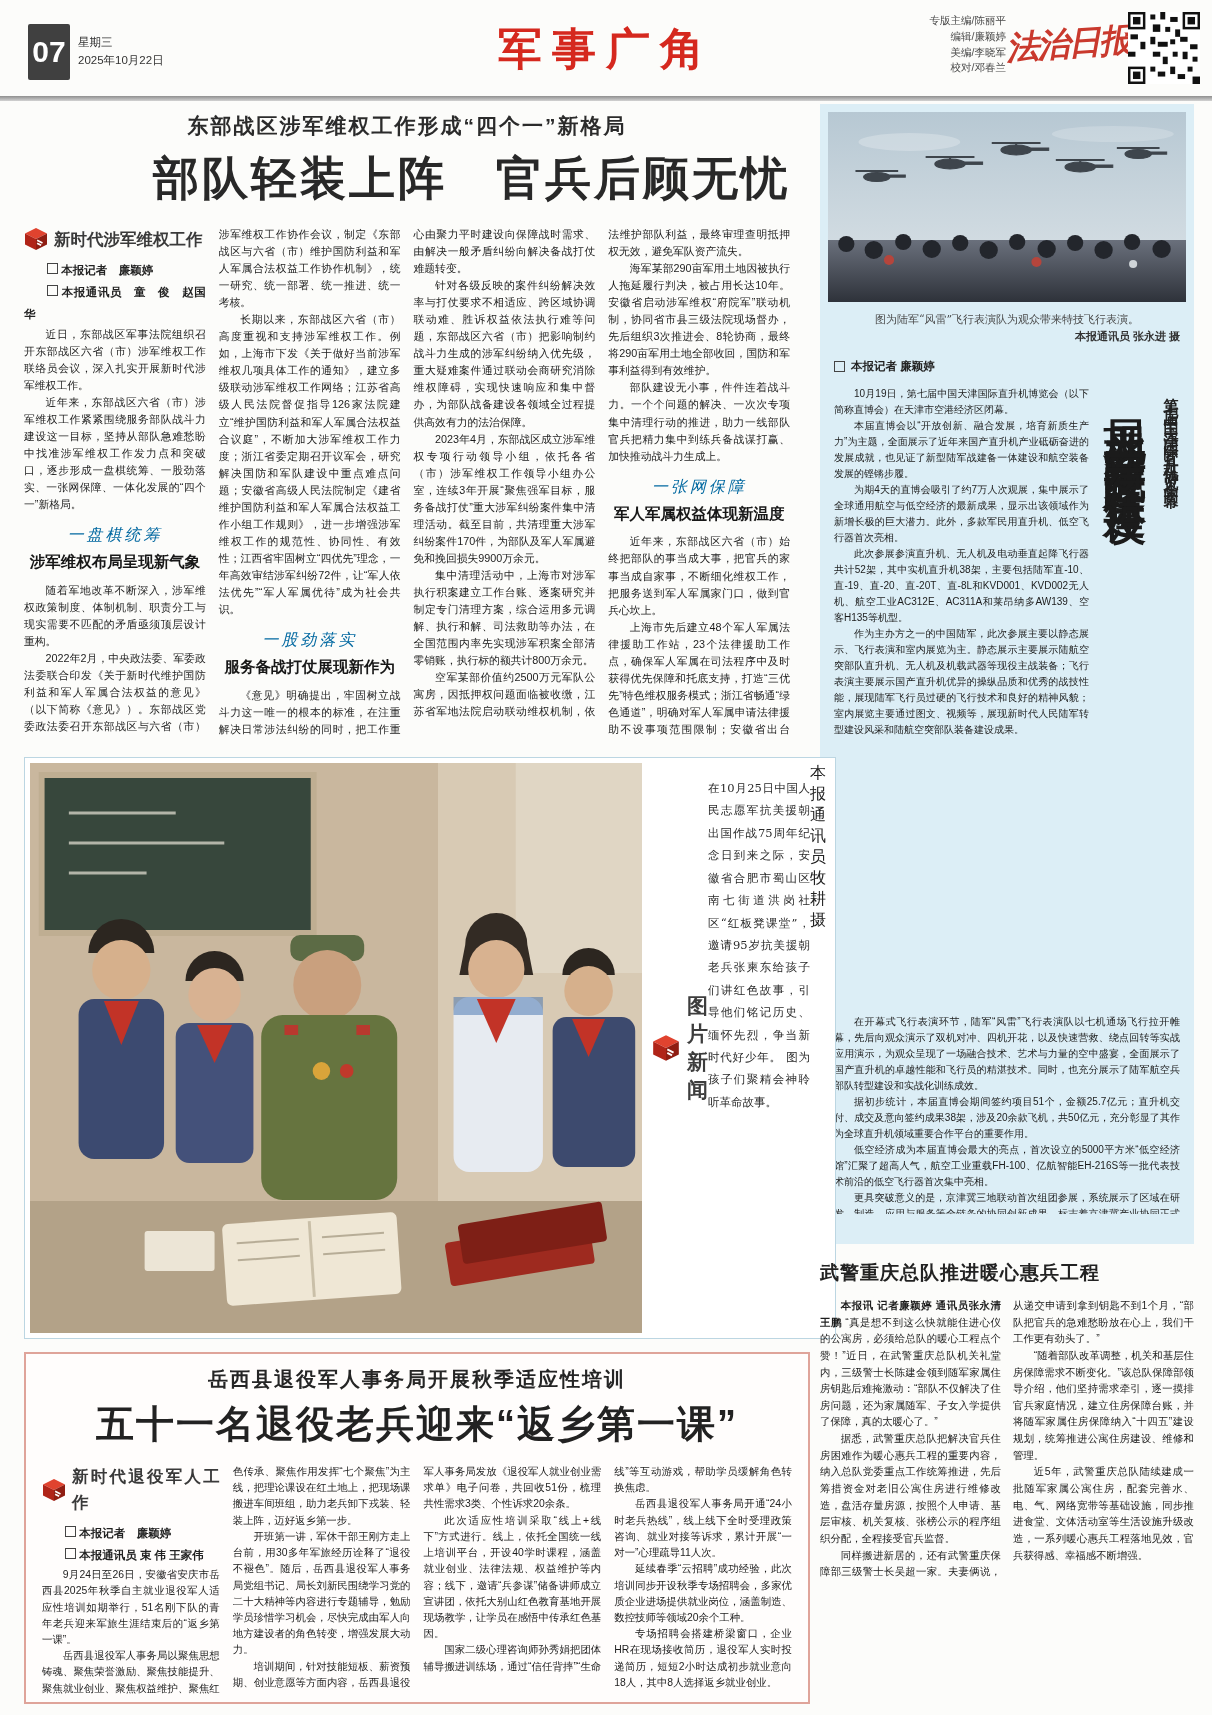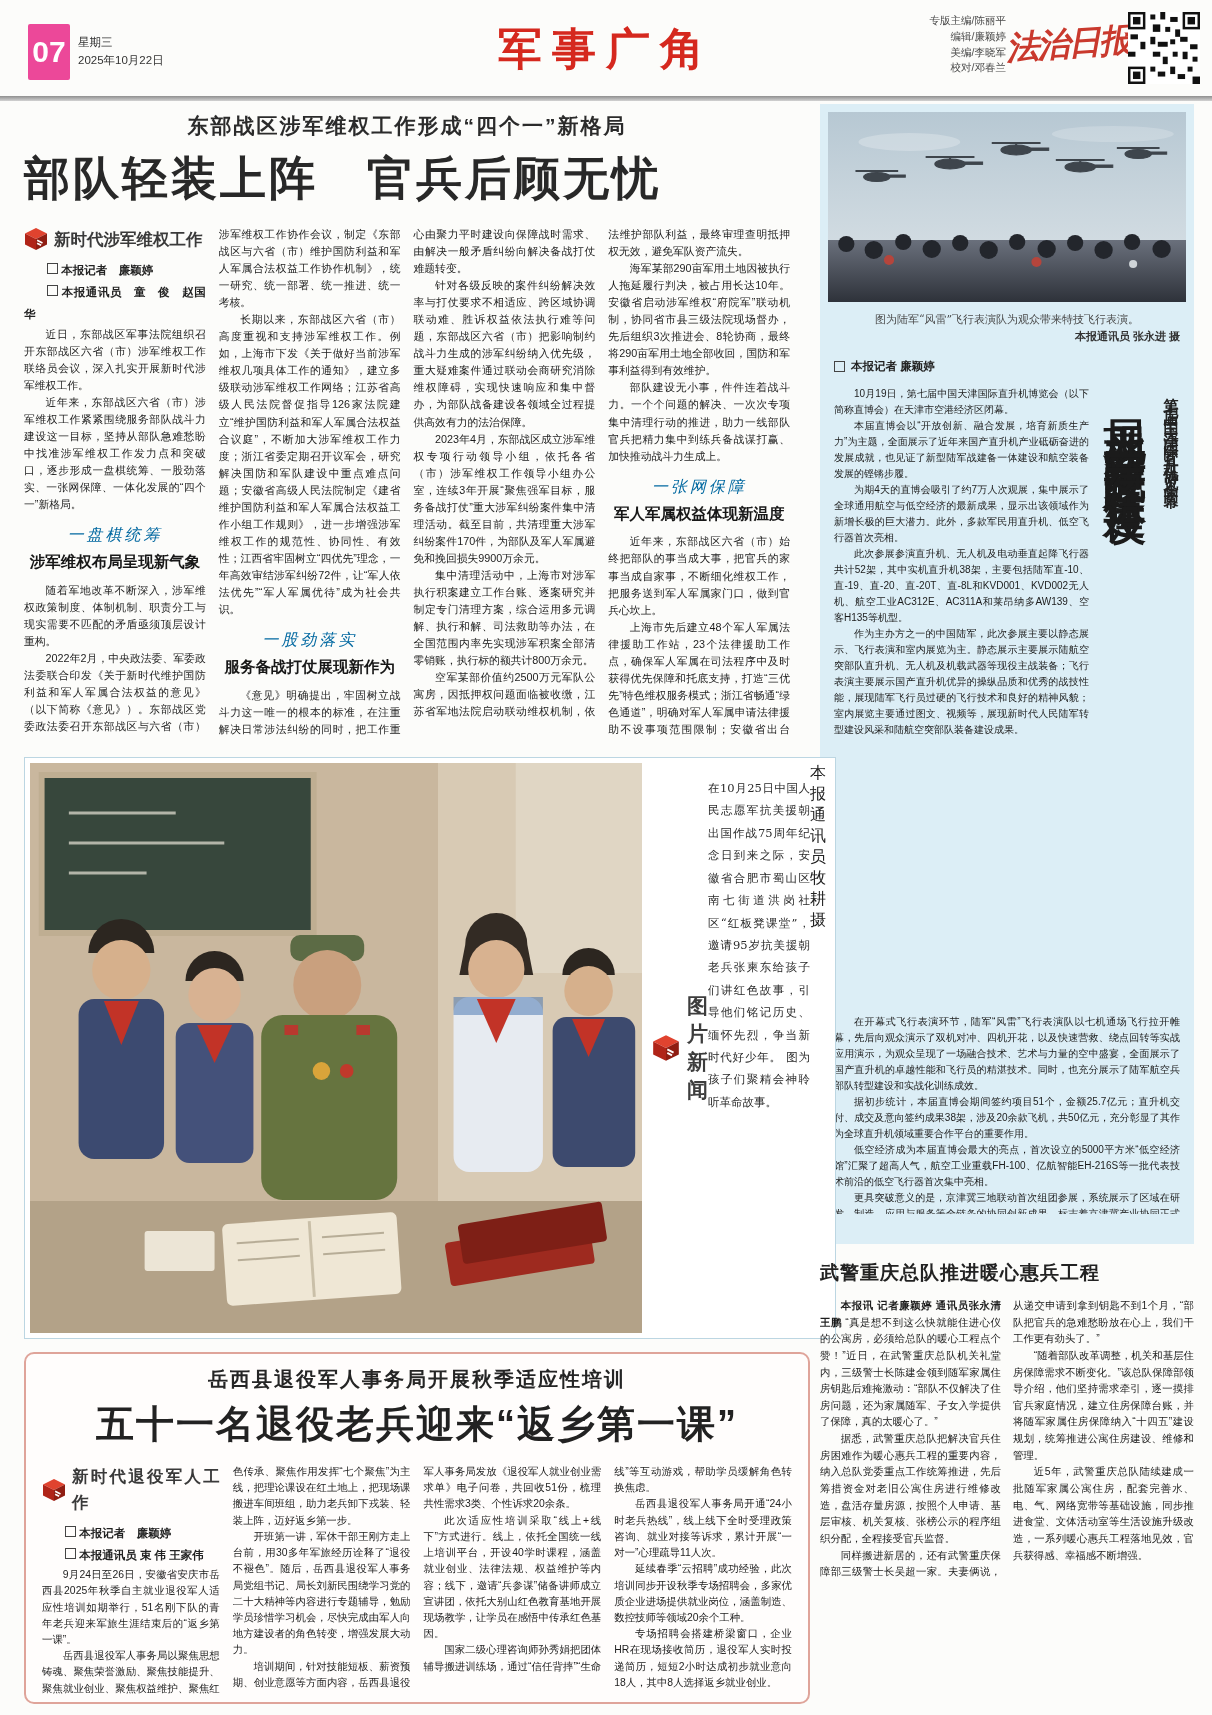--- a/index.html
+++ b/index.html
@@ -1,34 +1,34 @@
 <!DOCTYPE html>
 <html><head>
 <meta charset="utf-8">
 <style>
   html,body{margin:0;padding:0;background:#dcdcdc;}
   .page{position:relative;width:1212px;height:1715px;margin:0 auto;background:#fcfcfa;
         font-family:"Liberation Sans",sans-serif;color:#1c1c1c;overflow:hidden;}
   
-  .pagenum{position:absolute;left:28px;top:24px;width:42px;height:56px;background:#ec4899;
+  .pagenum{position:absolute;left:28px;top:24px;width:42px;height:56px;background:#404040;
            color:#fff;font-size:30px;font-weight:bold;display:flex;align-items:center;justify-content:center;border-radius:2px;}
   .dateblock{position:absolute;left:78px;top:33px;font-size:11.5px;color:#333;line-height:1.6;}
   .sectiontitle{position:absolute;left:0;top:20px;width:100%;text-align:center;font-size:44px;
                 font-weight:bold;color:#d5281e;letter-spacing:10px;}
   .credits{position:absolute;right:206px;top:13px;width:190px;text-align:right;font-size:10.5px;
            color:#4a4a4a;line-height:1.5;}
   .masthead{position:absolute;left:1006px;top:22px;width:120px;font-family:"DejaVu Serif",serif;
             font-style:italic;font-weight:bold;color:#c9392d;font-size:33px;letter-spacing:-2px;
             transform:rotate(-4deg);white-space:nowrap;}
   .qr{position:absolute;left:1128px;top:12px;width:72px;height:72px;}
   .headrule{position:absolute;left:0;top:96px;width:1212px;height:5px;
             background:linear-gradient(#8f8f8f,#d2d2d2);}
   
   .kicker{text-align:center;font-size:21px;font-weight:600;color:#2b2b2b;letter-spacing:2px;}
-  .bigheadline{text-align:left;font-size:46px;font-weight:bold;color:#282828;letter-spacing:3px;margin-top:8px;}
+  .bigheadline{text-align:right;font-size:46px;font-weight:bold;color:#282828;letter-spacing:3px;margin-top:8px;}
   .serieslabel{display:flex;align-items:center;gap:6px;font-size:16.5px;font-weight:bold;color:#3a3a3a;
                margin-bottom:8px;break-inside:avoid;}
   .cube{width:24px;height:24px;flex:0 0 24px;}
   .byline{font-size:11.5px;font-weight:bold;color:#222;line-height:1.9;display:flex;align-items:center;gap:6px;}
   .cbox{display:inline-block;width:9px;height:9px;border:1.3px solid #444;flex:0 0 9px;}
   .flow{text-align:justify;}
   .it-p{display:block;text-indent:2em;}
   .it-h{display:block;text-align:center;text-indent:0;margin:9px 0 7px;break-inside:avoid;}
   .it-h .sh-a{display:block;font-family:"DejaVu Serif",serif;font-style:italic;font-weight:normal;
               font-size:16px;letter-spacing:3px;color:#0369a1;}
@@ -63,21 +63,21 @@
   .bigphoto{width:612px;height:570px;flex:0 0 612px;}
   .photoside{flex:1;display:flex;flex-direction:row;padding-right:4px;}
   .photoside .spacer{height:288px;}
   .pnlabel{display:flex;align-items:center;gap:7px;font-size:21px;font-weight:bold;color:#3d3d3d;}
   .pnlabel .cube{width:28px;height:28px;flex:0 0 28px;}
   .pncaption{margin-top:14px;font-family:"DejaVu Serif",serif;font-size:11.5px;line-height:1.95;
              text-align:justify;color:#2a2a2a;}
   .pncredit{text-align:right;font-size:16px;font-weight:normal;color:#222;}
   
   .vets{position:absolute;left:24px;top:1352px;width:786px;height:352px;box-sizing:border-box;
-        border:2px solid #dfa49a;border-radius:10px;padding:12px 16px;background:#fffdfc;overflow:hidden;}
+        border:2px solid #dfa49a;border-radius:0;padding:12px 16px;background:#fffdfc;overflow:hidden;}
   .vetkicker{text-align:center;font-size:20px;font-weight:600;letter-spacing:2px;color:#252525;}
   .vetheadline{text-align:center;font-size:38px;font-weight:bold;letter-spacing:2px;color:#222;margin-top:6px;}
   .vetbody{margin-top:14px;column-count:4;column-gap:13px;font-size:10.4px;line-height:1.56;
            text-align:justify;height:238px;overflow:hidden;}
   .listwrap{display:contents;}
 </style>
 </head>
 <body>
 
 <div class="page">

